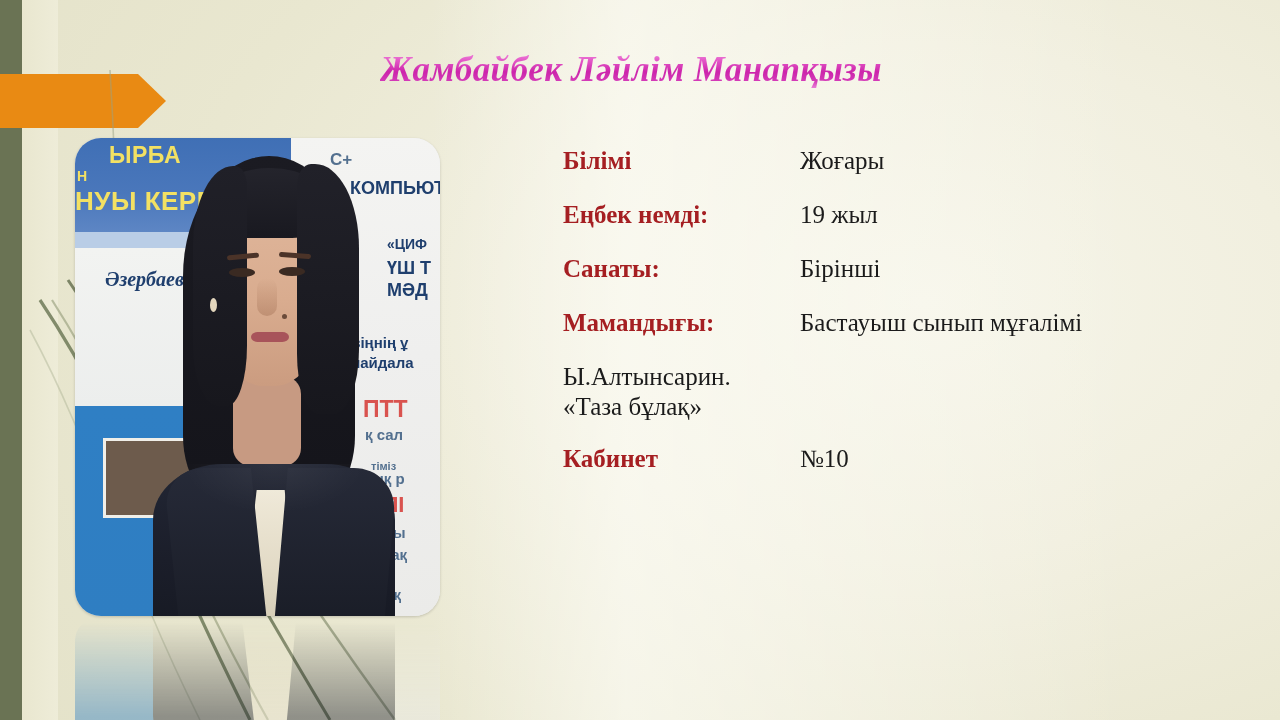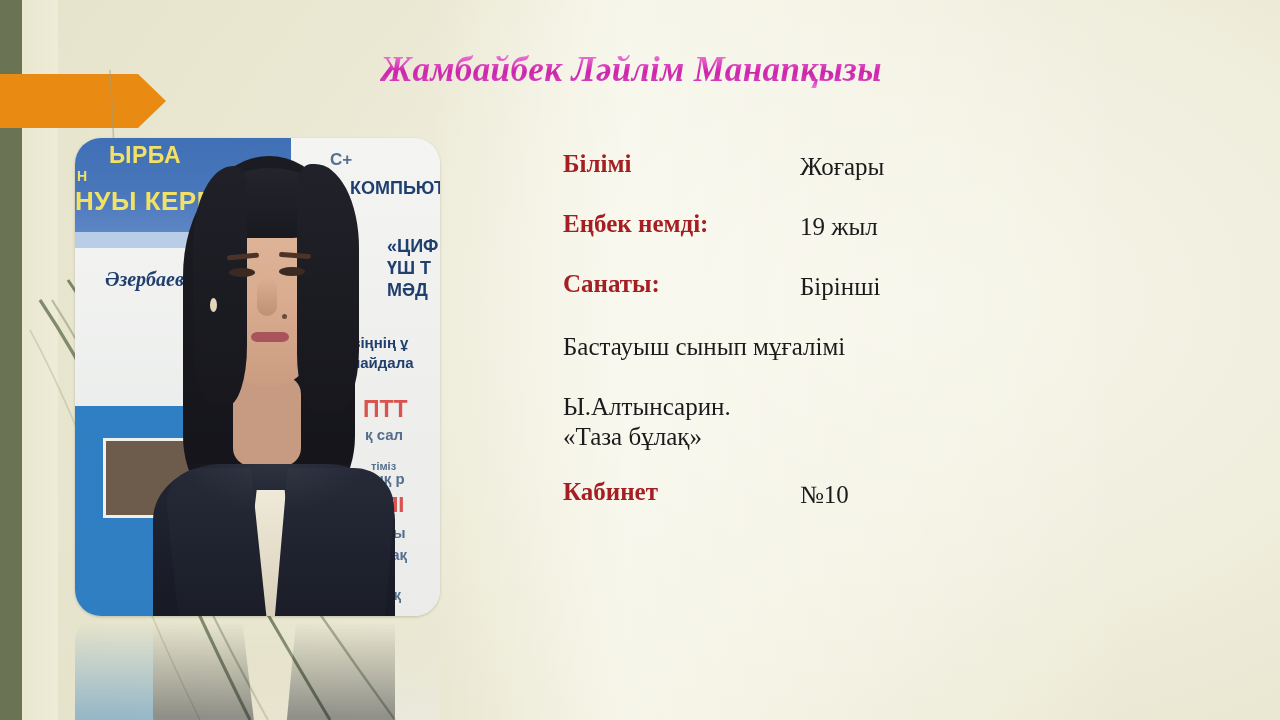--- a/index.html
+++ b/index.html
@@ -143,21 +143,21 @@
   .bn-r   { color: #d9534f; }
   .bn-g   { color: #53708f; }
 
   #bn-t1 { left: 34px; top: 4px;  font-size: 23px; letter-spacing: .5px; }
   #bn-t2 { left: 2px;  top: 30px; font-size: 14px; }
   #bn-t3 { left: 0px;  top: 48px; font-size: 26px; letter-spacing: .5px; }
   #bn-t4 { left: 30px; top: 130px; font-size: 20px; font-style: italic; font-family:"Liberation Serif",serif; }
 
   #bn-r1 { left: 255px; top: 12px;  font-size: 17px; }
   #bn-r2 { left: 275px; top: 40px;  font-size: 18px; }
-  #bn-r3 { left: 312px; top: 98px;  font-size: 18px; }
+  #bn-r3 { left: 312px; top: 98px;  font-size: 14px; }
   #bn-r4 { left: 312px; top: 120px; font-size: 18px; }
   #bn-r5 { left: 312px; top: 142px; font-size: 18px; }
   #bn-r6 { left: 236px; top: 196px; font-size: 15px; }
   #bn-r7 { left: 230px; top: 216px; font-size: 15px; }
   #bn-r8 { left: 288px; top: 258px; font-size: 23px; }
   #bn-r9 { left: 290px; top: 288px; font-size: 15px; }
   #bn-r10{ left: 296px; top: 322px; font-size: 11px; }
   #bn-r11{ left: 296px; top: 332px; font-size: 15px; }
   #bn-r12{ left: 286px; top: 354px; font-size: 22px; }
   #bn-r13{ left: 300px; top: 386px; font-size: 15px; }
@@ -276,21 +276,20 @@
     font-size: 25px;
     line-height: 30px;
     font-family: "Liberation Serif", serif;
   }
   .val {
     color: #1b1b1b;
     font-size: 25px;
     line-height: 30px;
     font-family: "Liberation Serif", serif;
     white-space: pre-line;
-    margin-top: 6px;
   }
 </style>
 </head>
 <body>
 
 <div id="slide">
 
   <div id="light-band"></div>
 
   <div id="edge-strip"></div>
@@ -380,20 +379,21 @@
     </div>
     <div class="row">
       <div class="lbl">Еңбек немді:</div>
       <div class="val">19 жыл</div>
     </div>
     <div class="row">
       <div class="lbl">Санаты:</div>
       <div class="val">Бірінші</div>
     </div>
     <div class="row">
+      <div class="lbl">Мамандығы:</div>
       <div class="val">Бастауыш сынып мұғалімі</div>
     </div>
     <div class="row tight">
       <div class="val">Ы.Алтынсарин.
 «Таза бұлақ»</div>
     </div>
     <div class="row">
       <div class="lbl">Кабинет</div>
       <div class="val">№10</div>
     </div>

